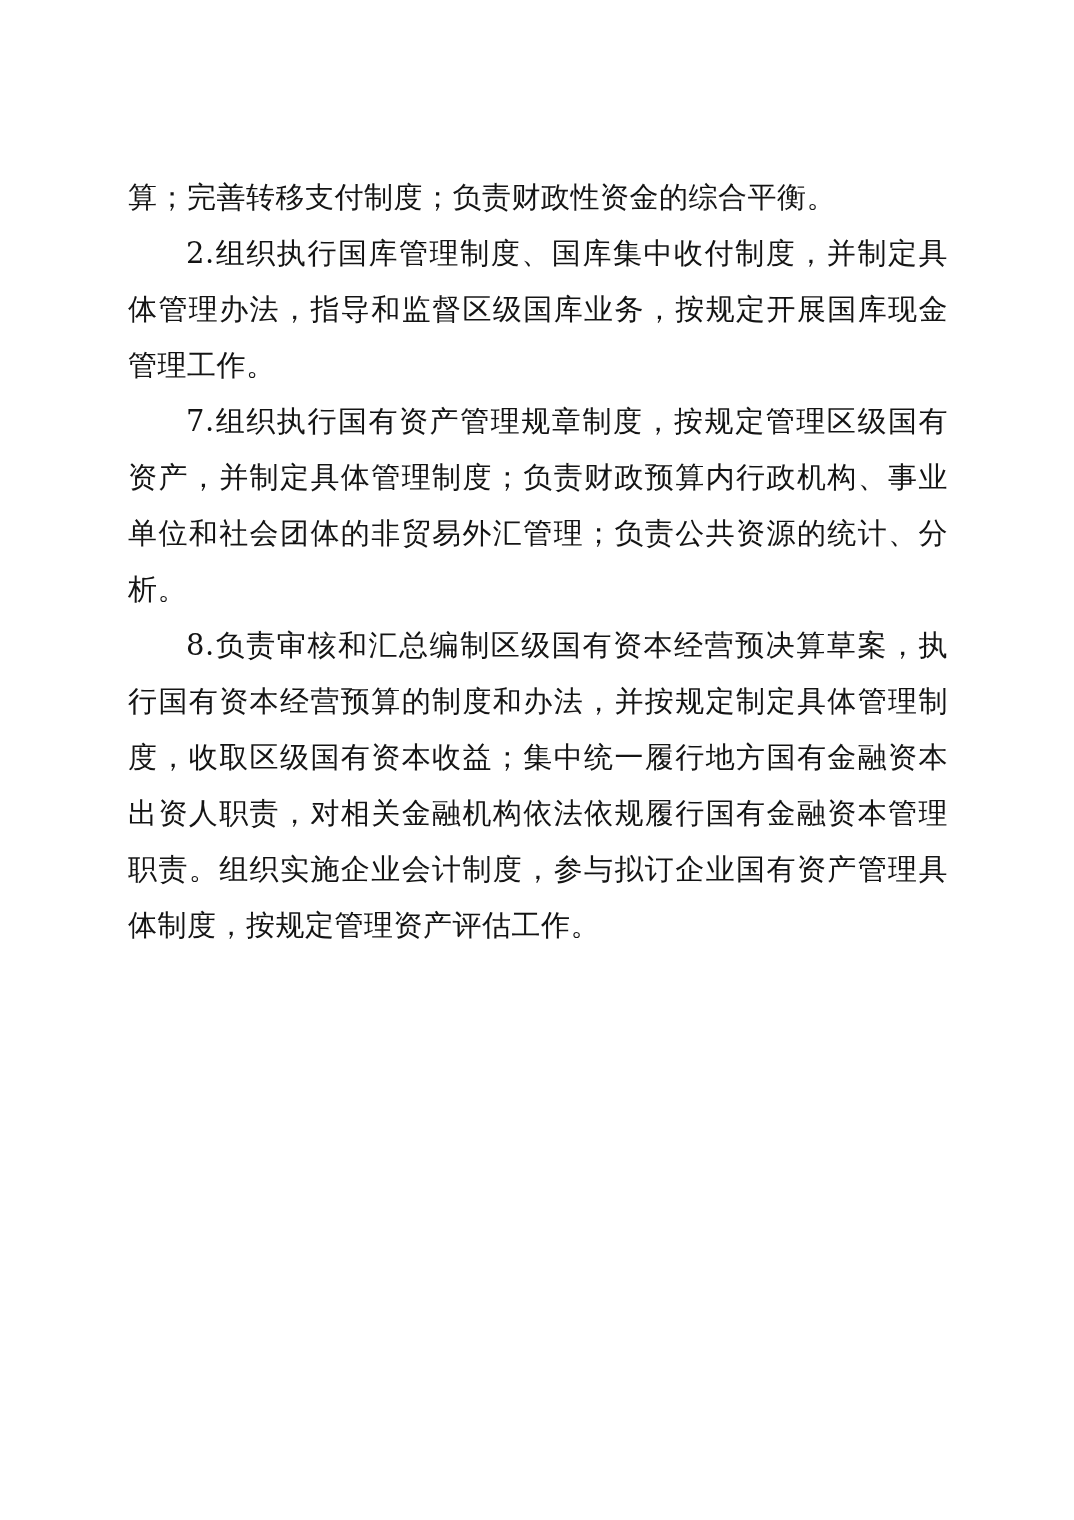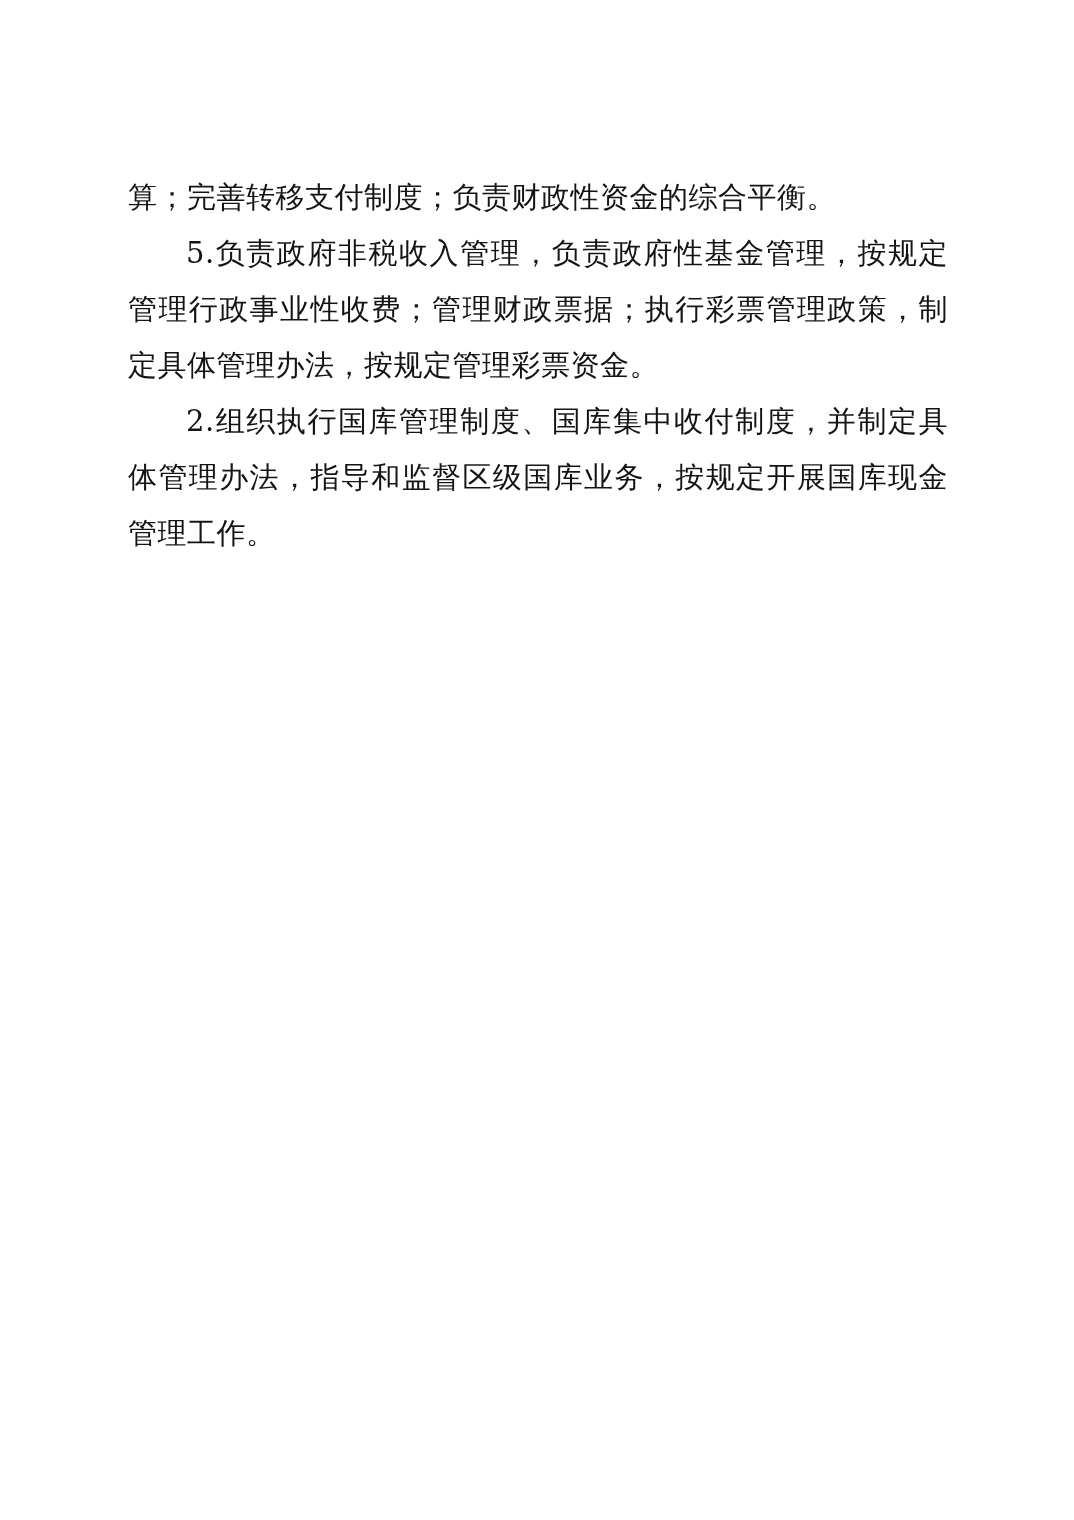--- a/index.html
+++ b/index.html
@@ -36,16 +36,17 @@
   .para.cont {
     text-indent: 0;
   }
 </style>
 </head>
 <body>
 
 <div class="page">
   <div class="doc-body">
     <p class="para cont">算；完善转移支付制度；负责财政性资金的综合平衡。</p>
-    <p class="para">5.负责政府非税收入管理，负责政府性基金管理，按规定管理行政事业性收费；管理财政票据；执行彩票管理政策，制定具体管理办法，按规定管理彩票资金。</p>
     <p class="para">2.组织执行国库管理制度、国库集中收付制度，并制定具体管理办法，指导和监督区级国库业务，按规定开展国库现金管理工作。</p>
+    <p class="para">7.组织执行国有资产管理规章制度，按规定管理区级国有资产，并制定具体管理制度；负责财政预算内行政机构、事业单位和社会团体的非贸易外汇管理；负责公共资源的统计、分析。</p>
+    <p class="para">8.负责审核和汇总编制区级国有资本经营预决算草案，执行国有资本经营预算的制度和办法，并按规定制定具体管理制度，收取区级国有资本收益；集中统一履行地方国有金融资本出资人职责，对相关金融机构依法依规履行国有金融资本管理职责。组织实施企业会计制度，参与拟订企业国有资产管理具体制度，按规定管理资产评估工作。</p>
   </div>
 </div>
 
 </body></html>

